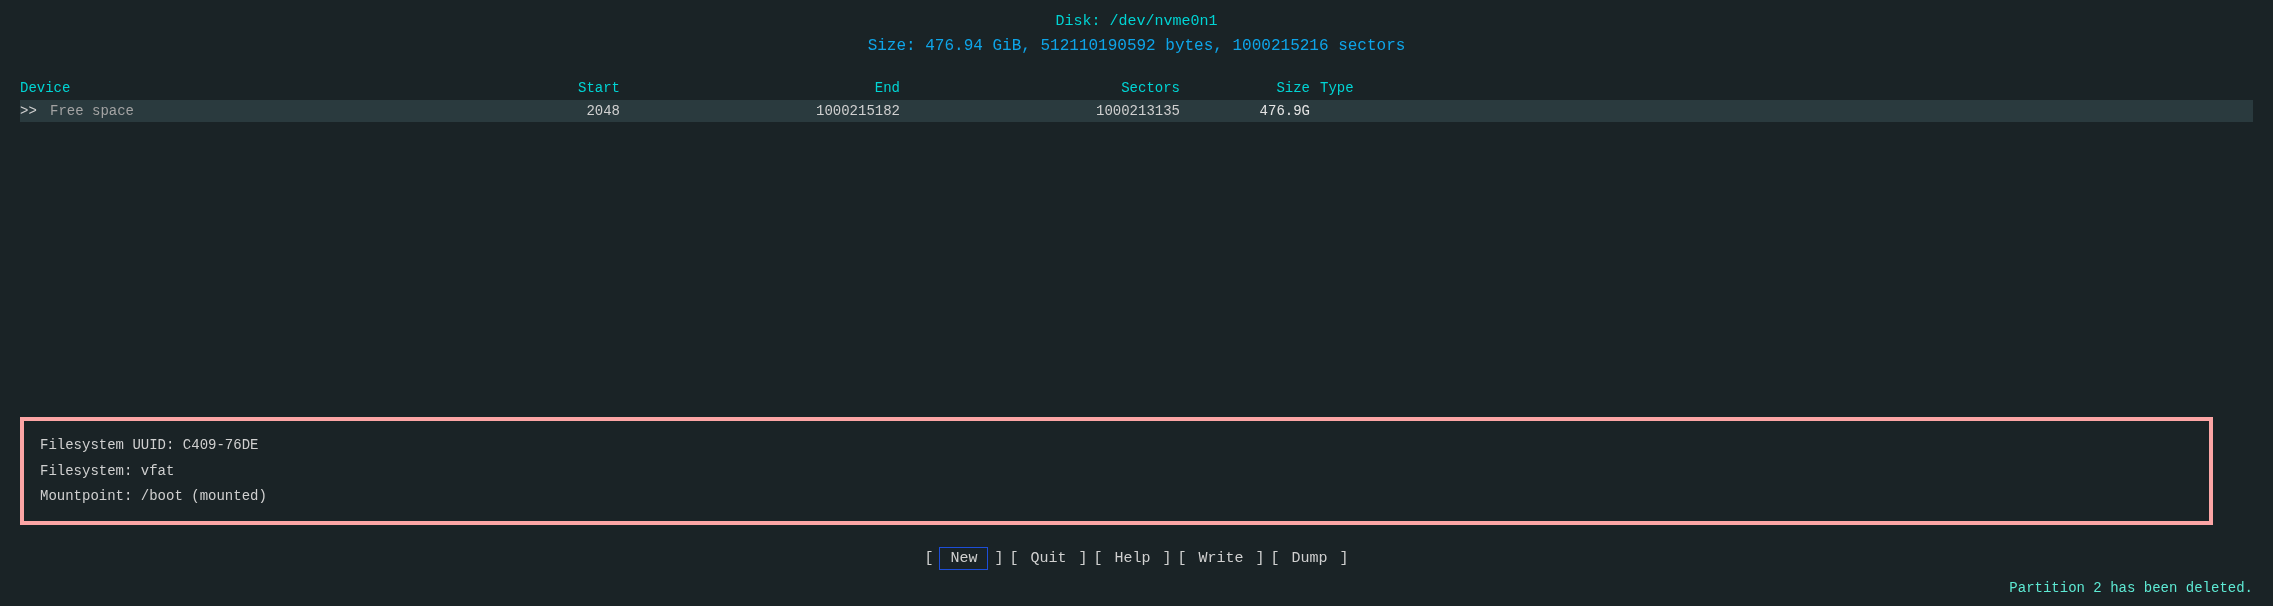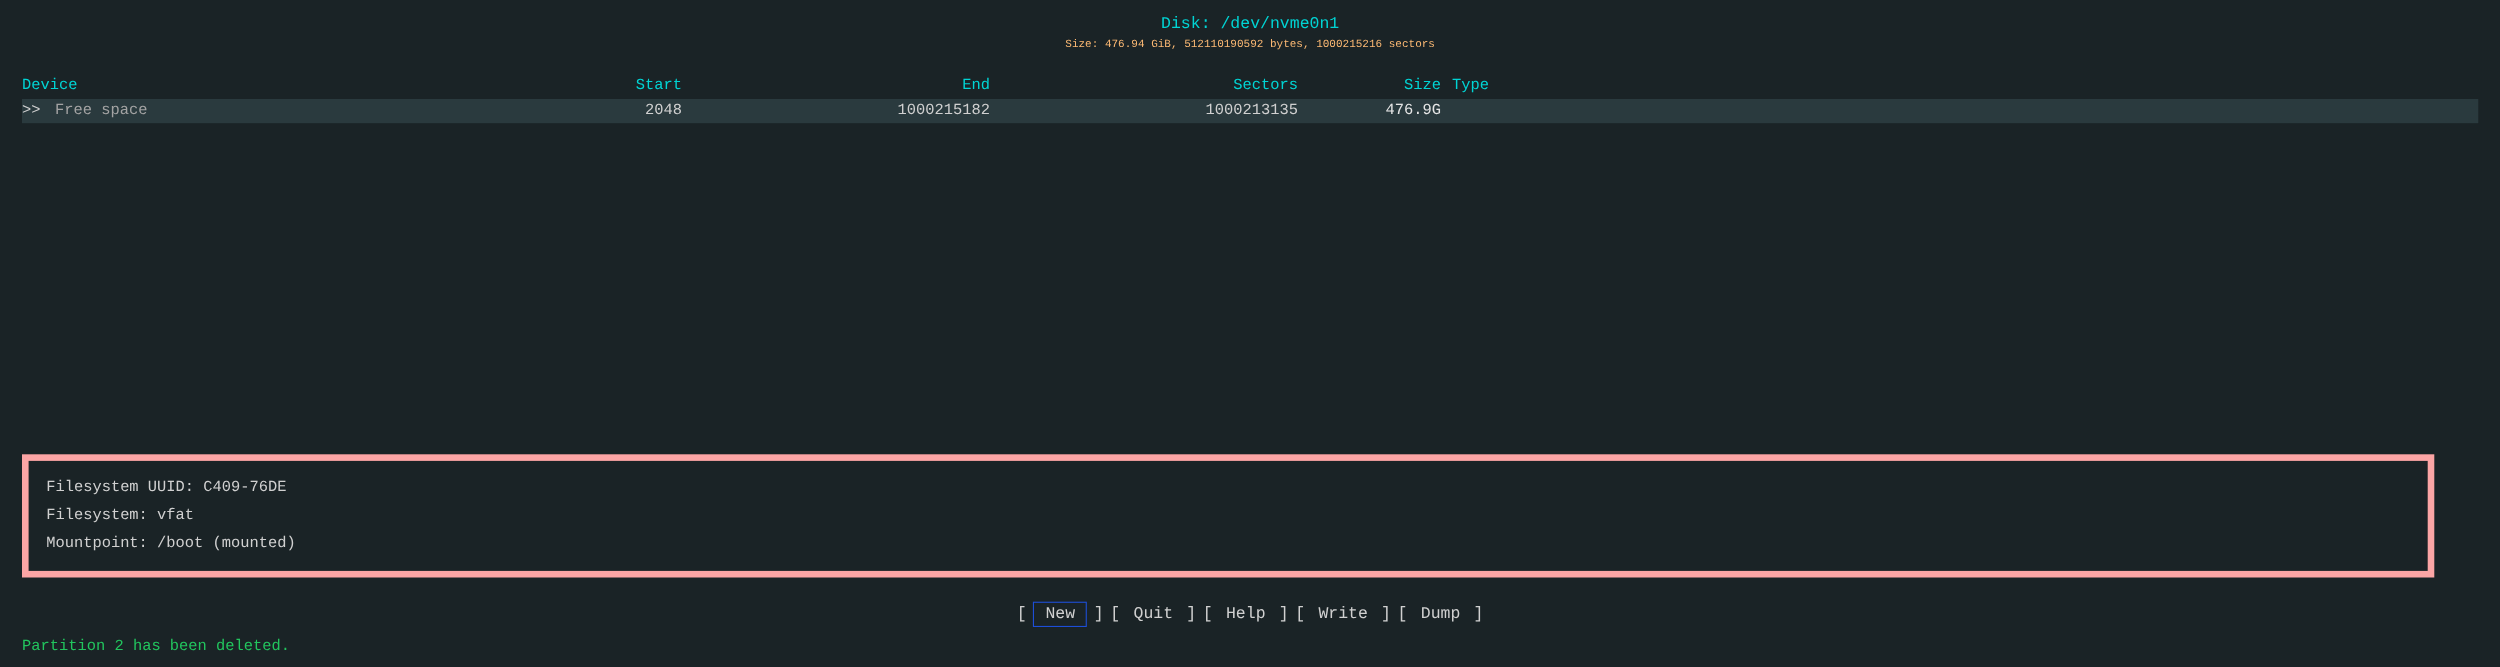--- a/index.html
+++ b/index.html
@@ -30,22 +30,22 @@
       margin-bottom: 16px;
     }
 
     .disk-title {
       color: #00d4d4;
       font-size: 15px;
       line-height: 1.6;
     }
 
     .disk-info {
-      color: #fdba74;
-      font-size: 10px;
+      color: #0ea5e9;
+      font-size: 16px;
       line-height: 1.6;
     }
 
     
     .table-header {
       display: flex;
       color: #00d4d4;
       font-size: 14px;
       padding: 4px 0;
       border-bottom: none;
@@ -77,21 +77,21 @@
 
     .row-device { width: 310px; color: #a3a3a3; }
     .row-start  { width: 280px; text-align: right; padding-right: 20px; color: #d0d0d0; }
     .row-end    { width: 280px; text-align: right; padding-right: 20px; color: #d0d0d0; }
     .row-sectors{ width: 280px; text-align: right; padding-right: 20px; color: #d0d0d0; }
     .row-size   { width: 120px; text-align: right; padding-right: 10px; color: #e5e5e5; }
     .row-type   { width: 100px; color: #d0d0d0; }
 
     
     .info-box {
-      border: 6px solid #fca5a5;
+      border: 4px solid #fca5a5;
       padding: 12px 16px;
       margin: 10px 0;
       font-size: 14px;
       line-height: 1.8;
       color: #d0d0d0;
       width: calc(100% - 40px);
       margin-left: 0;
     }
 
     
@@ -117,22 +117,22 @@
       border: 1px solid #1d4ed8;
       padding: 2px 10px;
     }
 
     .btn-bracket {
       color: #d0d0d0;
     }
 
     
     .status-message {
-      text-align: left;
-      color: #22c55e;
+      text-align: right;
+      color: #5eead4;
       font-size: 14px;
       margin-top: 4px;
     }
 
     
     .spacer {
       flex: 1;
     }
   </style>
 </head>

